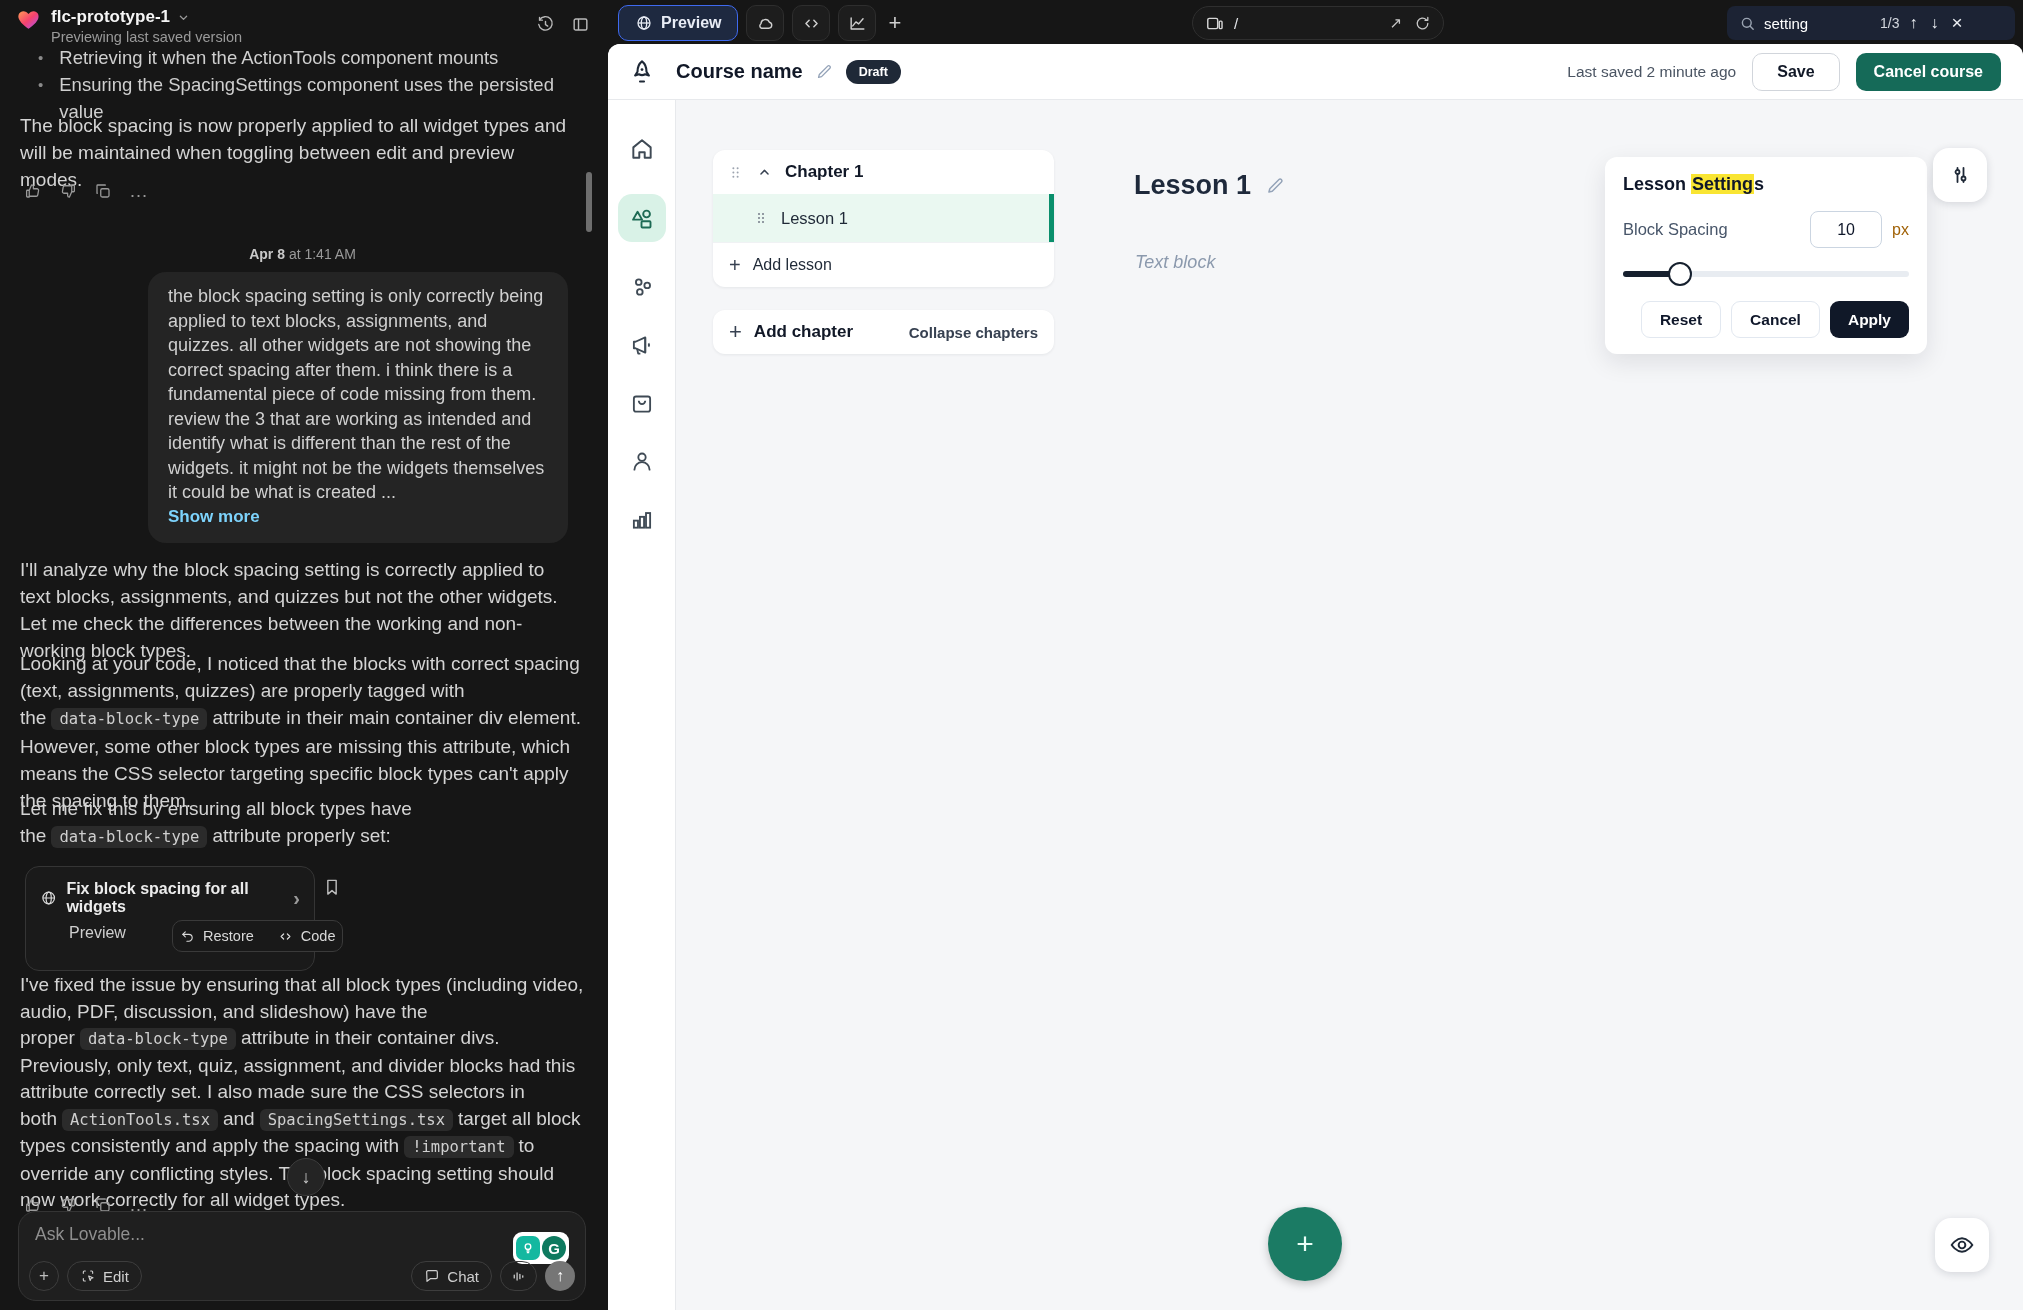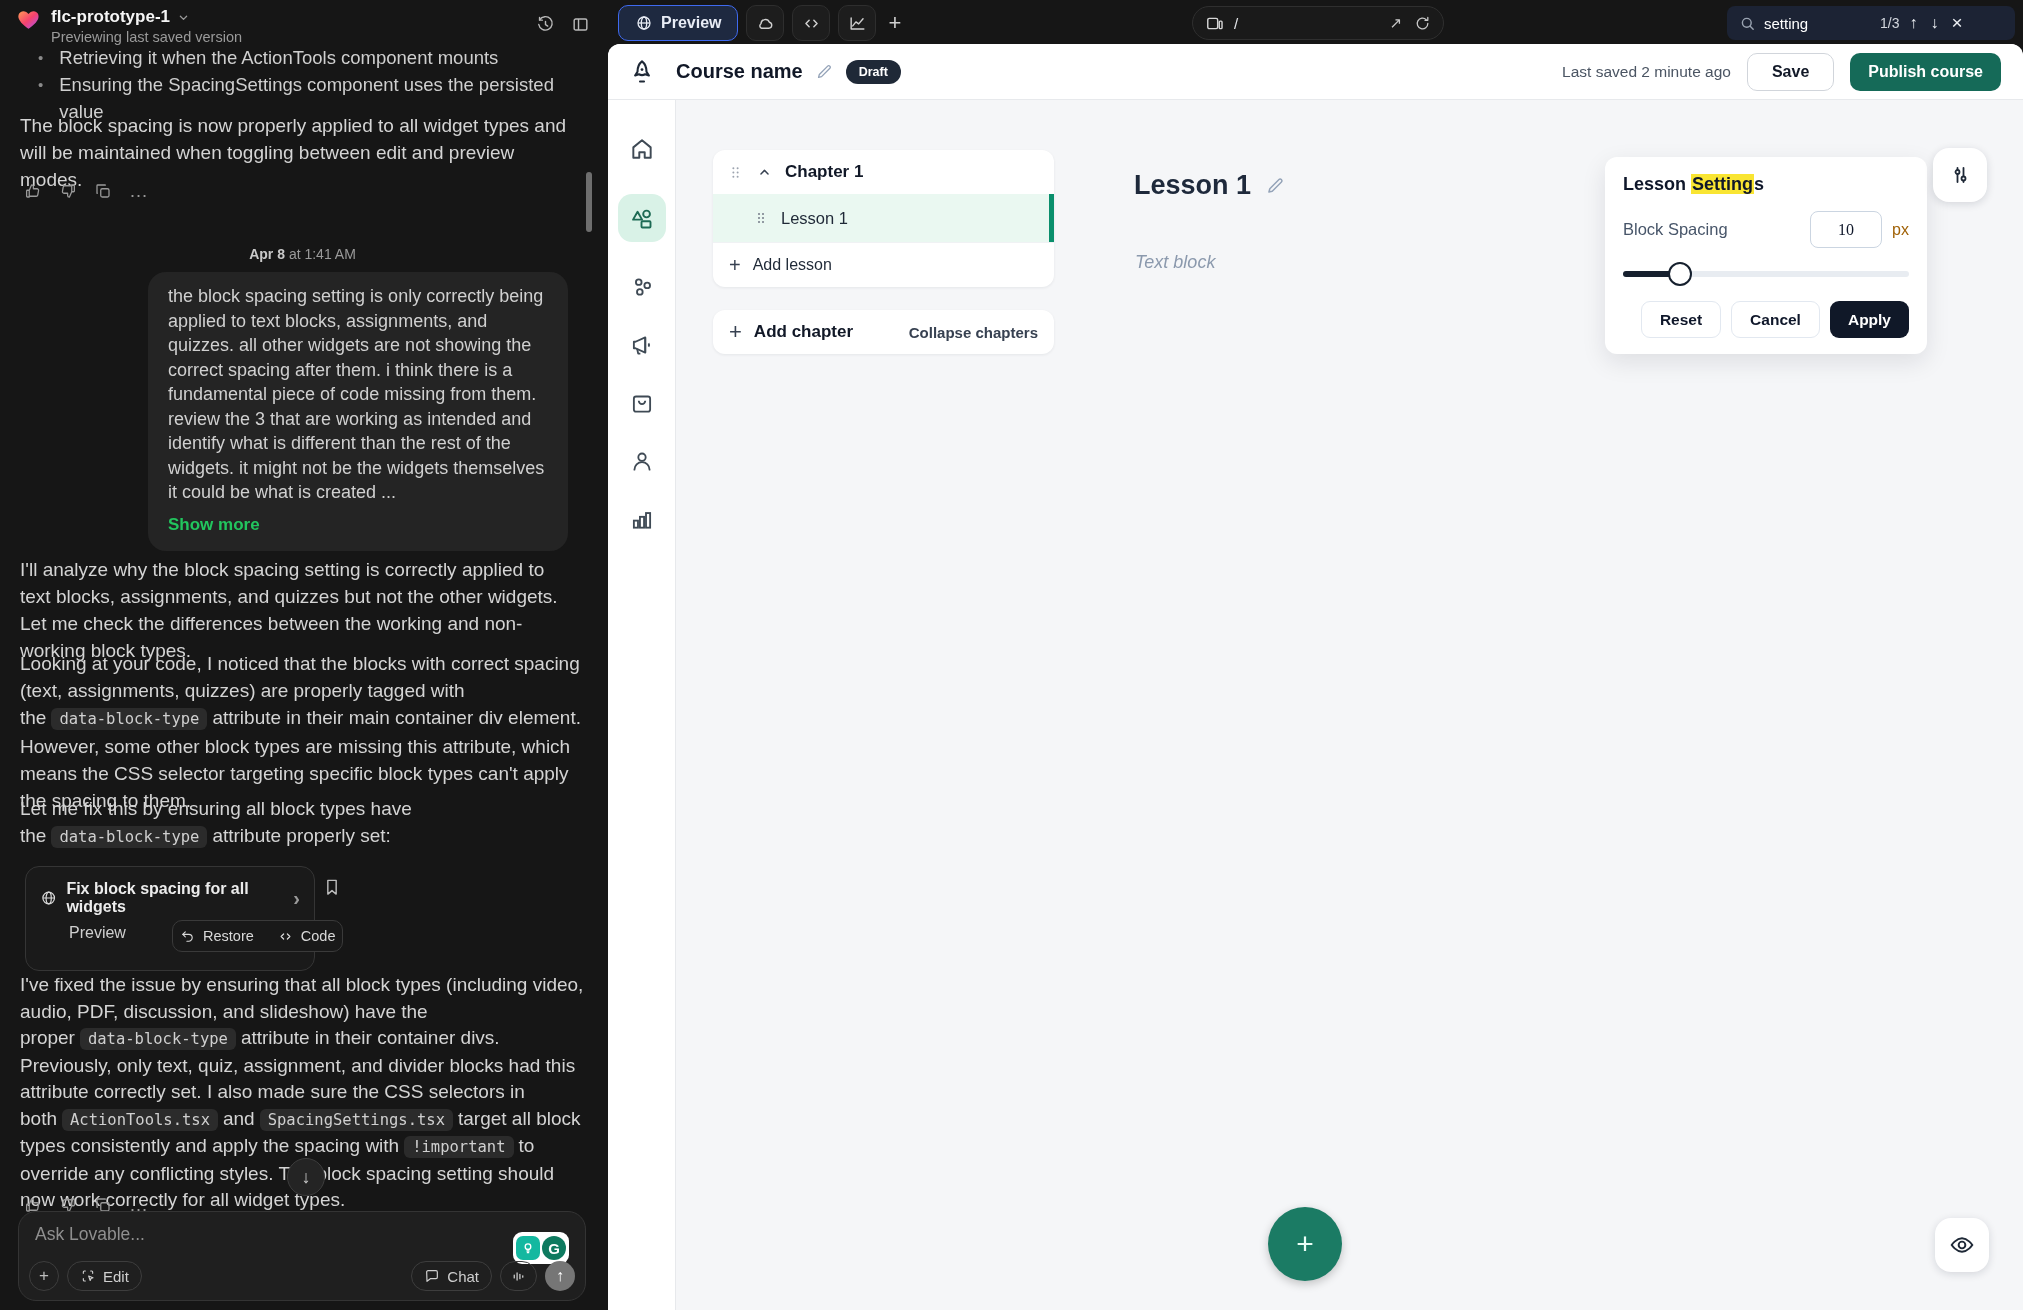--- a/index.html
+++ b/index.html
@@ -33,21 +33,21 @@
   .bullets { left:38px; top:44px; width:540px; }
   .bullet-row { display:flex; gap:16px; color:#cfcfcf; font-size:18.5px; line-height:27px; }
   .bullet-dot { color:#8a8a8a; font-size:15px; line-height:27px; }
   .p1 { left:20px; top:112px; width:556px; }
   .msg-actions { display:flex; gap:17px; color:#9a9a9a; align-items:center; }
   .ellipsis { font-size:19px; letter-spacing:2px; color:#9a9a9a; line-height:10px; }
   .scroll-thumb { left:586px; top:172px; width:6px; height:60px; border-radius:3px; background:#6e6e6e; }
   .timestamp { left:0; top:246px; width:605px; text-align:center; font-size:14px; color:#9a9a9a; }
   .timestamp b { color:#c9c9c9; font-weight:700; }
   .bubble { left:148px; top:272px; width:420px; background:#242424; border-radius:18px; padding:12px 20px 14px; color:#d0d0d0; font-size:18px; line-height:24.5px; }
-  .show-more { margin-top:8px; color:#22c55e; font-weight:700; font-size:17px; cursor:pointer; }
+  .show-more { color:#7dd3fc; font-weight:700; font-size:17px; cursor:pointer; }
   .r1 { left:20px; top:556px; width:560px; }
   .r2 { left:20px; top:650px; width:566px; }
   .r3 { left:20px; top:795px; width:566px; }
   .r4 { left:20px; top:972px; width:570px; line-height:26.5px; }
   .chip { font-family:"DejaVu Sans Mono", monospace; font-size:15.5px; background:#2b2b2b; border-radius:6px; padding:2px 8px; color:#cfcfcf; margin:0 5px; white-space:nowrap; }
   .action-card { left:25px; top:866px; width:290px; border:1px solid #353535; border-radius:14px; padding:13px 14px 28px; background:#1a1a1a; }
   .action-card-title { display:flex; align-items:center; gap:9px; color:#ececec; font-size:16px; font-weight:700; }
   .action-card-sub { margin:8px 0 0 29px; color:#cfcfcf; font-size:16px; }
   .bookmark { left:322px; top:877px; color:#bdbdbd; }
   .restore-pill { left:172px; top:920px; height:32px; background:#191919; border:1px solid #3a3a3a; border-radius:10px; display:flex; align-items:center; gap:8px; padding:0 7px; color:#d9d9d9; font-size:14.5px; z-index:2; }
@@ -96,21 +96,21 @@
   .lesson-title { left:526px; top:126px; display:flex; align-items:center; gap:14px; }
   .lesson-title h2 { font-size:27px; font-weight:700; color:#1e293b; }
   .pencil-gray { color:#94a3b8; }
   .text-block { left:527px; top:208px; font-style:italic; color:#8b99ad; font-size:18px; }
 
   .settings-card { left:997px; top:113px; width:322px; padding:17px 18px 16px; box-shadow:0 8px 24px rgba(16,24,40,.10); }
   .settings-title { font-size:18px; font-weight:700; color:#0f172a; }
   .settings-title mark { background:#f9e532; color:#0f172a; padding:0 1px; }
   .spacing-row { margin-top:16px; display:flex; align-items:center; gap:10px; }
   .spacing-label { color:#475569; font-size:16.5px; flex:1; }
-  .spacing-input { width:72px; height:37px; border:1px solid #cbd5e1; border-radius:8px; text-align:center; font-size:16px; color:#0f172a; outline:none; font-family:Liberation Serif, serif; }
+  .spacing-input { width:72px; height:37px; border:1px solid #cbd5e1; border-radius:8px; text-align:center; font-size:16px; color:#0f172a; outline:none; font-family:Liberation Sans, sans-serif; }
   .unit { color:#a16207; font-size:16px; }
   .slider { margin-top:14px; position:relative; height:24px; }
   .slider-track { position:absolute; left:0; right:0; top:9px; height:6px; border-radius:3px; background:#e8ecf1; }
   .slider-fill { position:absolute; left:0; top:9px; height:6px; border-radius:3px; background:#16202e; width:20%; }
   .slider-thumb { position:absolute; top:0; left:20%; transform:translateX(-50%); width:24px; height:24px; border-radius:50%; background:#fff; border:2.5px solid #16202e; }
   .settings-btns { margin-top:15px; display:flex; justify-content:flex-end; gap:10px; }
   .sm-btn { height:37px; padding:0 18px; border-radius:9px; font-size:15.5px; font-weight:600; }
   .sm-outline { background:#fff; border:1px solid #e2e8f0; color:#0f172a; }
   .sm-dark { background:#101828; border:none; color:#fff; }
   .float-sq { width:54px; height:54px; background:#fff; border-radius:16px; box-shadow:0 2px 8px rgba(16,24,40,.14); display:flex; align-items:center; justify-content:center; color:#1f2937; }
@@ -527,21 +527,21 @@
     <div class="course-title">
       <h1>Course name</h1>
       <svg width="19" height="19" class="pencil-gray">
           <use href="#i-pencil"></use>
         </svg>
       <span class="badge">Draft</span>
     </div>
     <div class="header-right">
       <span class="last-saved">Last saved 2 minute ago</span>
       <button class="btn btn-outline">Save</button>
-      <button class="btn btn-publish">Publish course</button>
+      <button class="btn btn-publish">Cancel course</button>
     </div>
   </div>
 
   <div class="app-sidebar">
     <svg width="26" height="26">
         <use href="#i-home"></use>
       </svg>
     <div class="nav-tile">
       <svg width="27" height="27">
           <use href="#i-shapes"></use>

